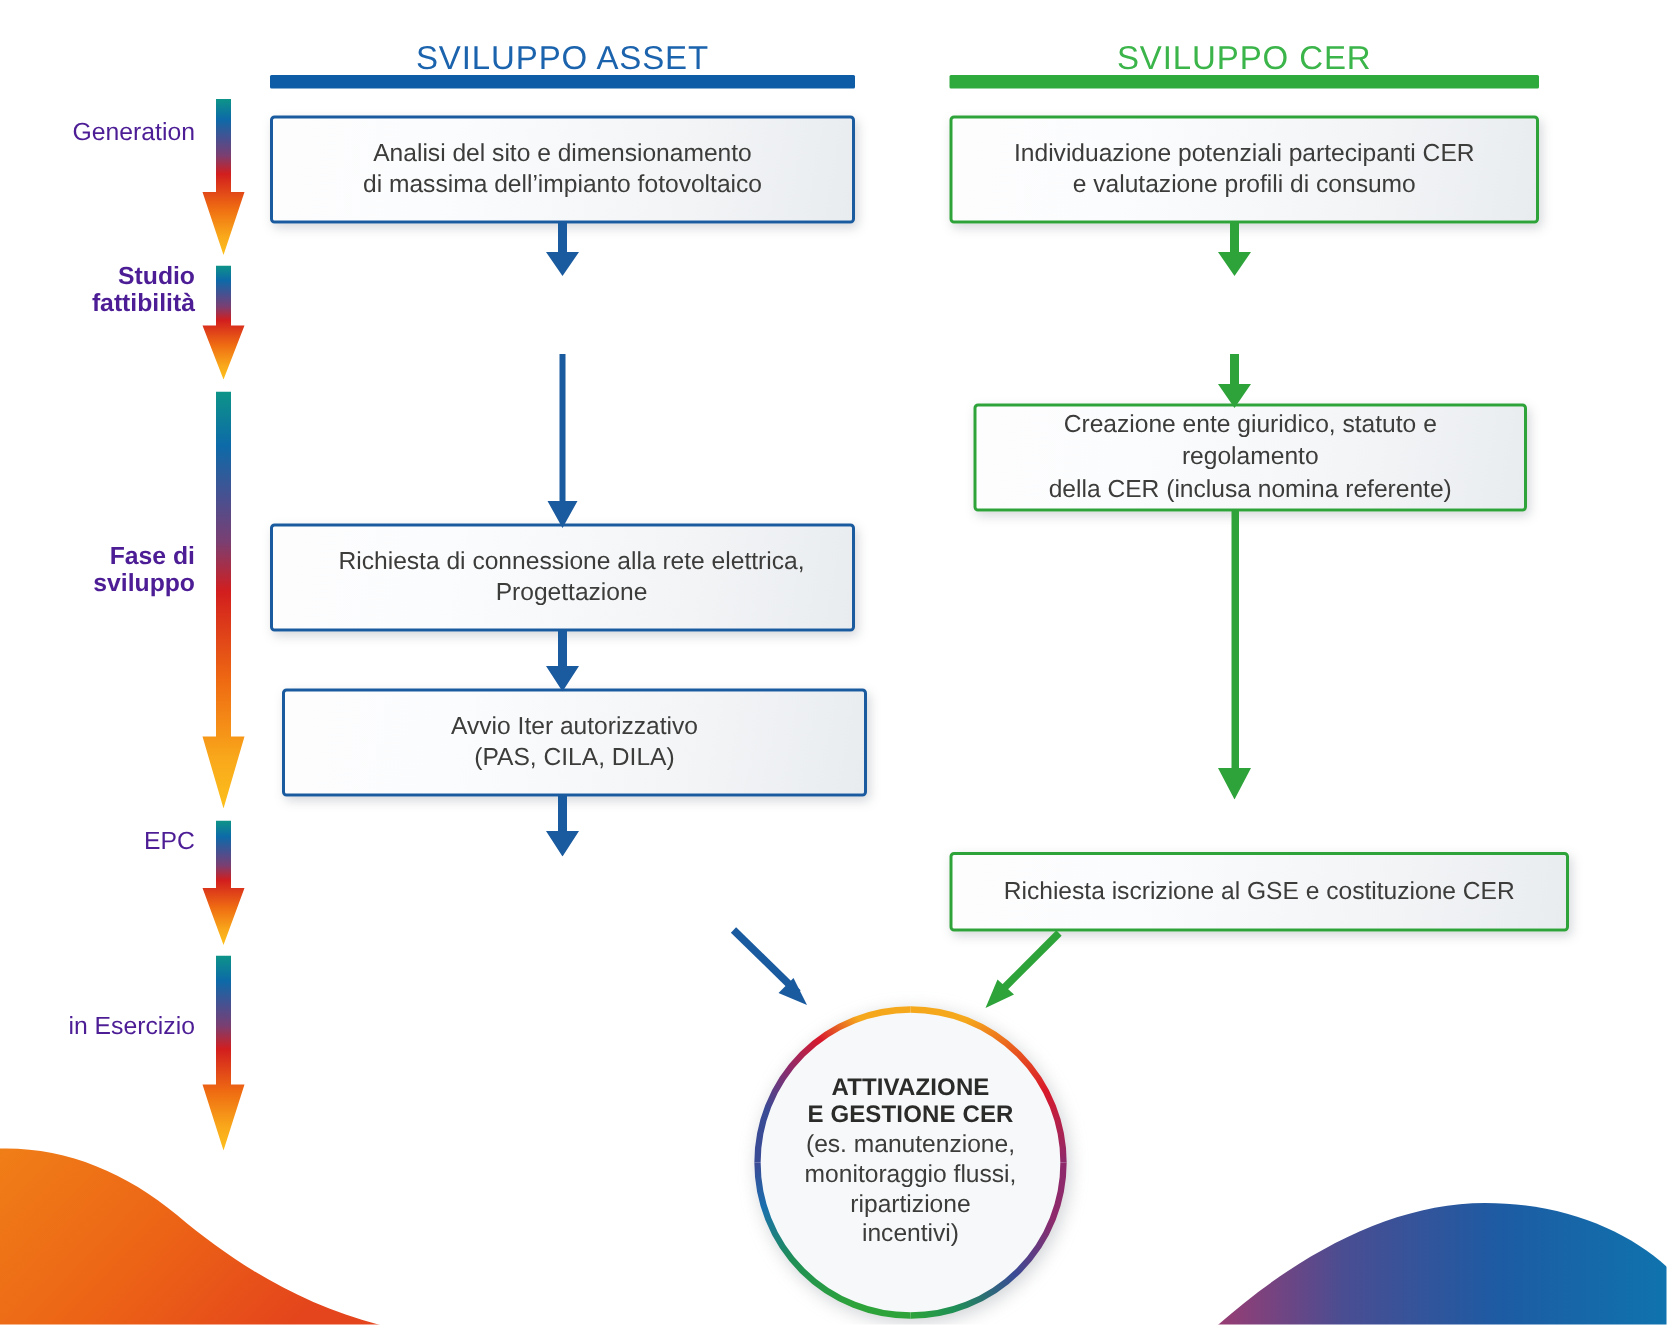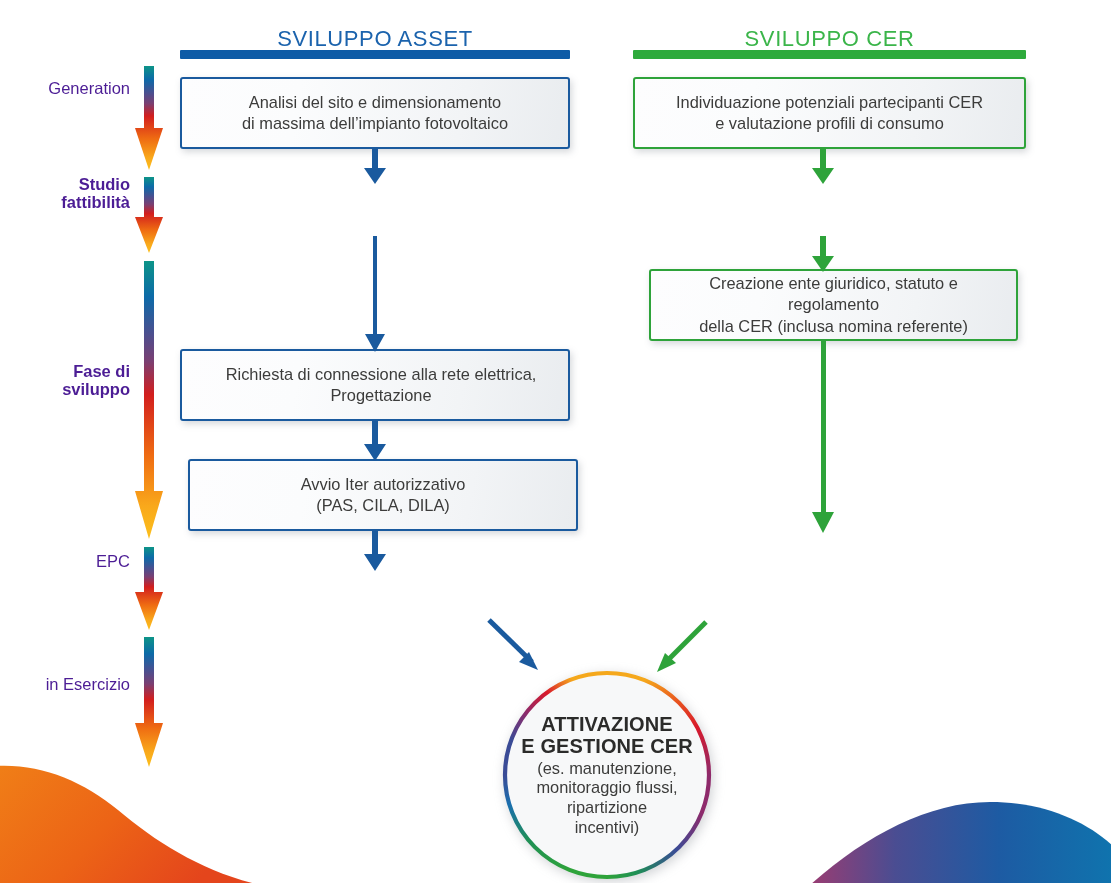--- a/index.html
+++ b/index.html
@@ -75,21 +75,21 @@
   
   .circle-wrap{position:absolute;}
   .circle-inner{
     position:absolute;
     border-radius:50%;
     background:linear-gradient(135deg,#fcfdfd 0%,#f7f8f9 55%,#eceef0 100%);
     display:flex;flex-direction:column;align-items:center;justify-content:center;
     text-align:center;
     color:#2b2b2a;
   }
-  .circle-title{font-size:20px;font-weight:bold;line-height:1.13;white-space:pre-line;letter-spacing:0.1px;}
+  .circle-title{font-size:16px;font-weight:bold;line-height:1.13;white-space:pre-line;letter-spacing:0.1px;}
   .circle-sub{font-size:16.4px;line-height:1.20;white-space:pre-line;margin-top:1px;color:#3c3c3b;}
 </style>
 </head>
 <body>
 
 <div id="stage">
 
   <svg class="blob" style="left:-6px;top:748px;" width="330" height="140" viewBox="0 0 330 140">
     <defs>
       <linearGradient id="gLeft" x1="0" y1="0" x2="1" y2="0.45">
@@ -178,20 +178,23 @@
     <span class="txt">Richiesta di connessione alla rete elettrica,
 Progettazione</span>
   </div>
 
   <div class="pbox blue" style="left:188px;top:459px;width:390px;height:72px;">
     <span class="txt">Avvio Iter autorizzativo
 (PAS, CILA, DILA)</span>
   </div>
 
 
+  <div class="pbox green" style="left:633px;top:568px;width:413px;height:53px;">
+    <span class="txt">Richiesta iscrizione al GSE e costituzione CER</span>
+  </div>
 
   <svg class="conn" style="left:362px;top:148px;" width="26" height="36" viewBox="0 0 26 36">
     <path d="M10,0 L16,0 L16,20 L24,20 L13,36 L2,20 L10,20 Z" fill="#1a5a9e"></path>
   </svg>
 
   <svg class="conn" style="left:362px;top:236px;" width="26" height="116" viewBox="0 0 26 116">
     <path d="M11,0 L15,0 L15,98 L23,98 L13,116 L3,98 L11,98 Z" fill="#1a5a9e"></path>
   </svg>
 
   <svg class="conn" style="left:362px;top:420px;" width="26" height="41" viewBox="0 0 26 41">

